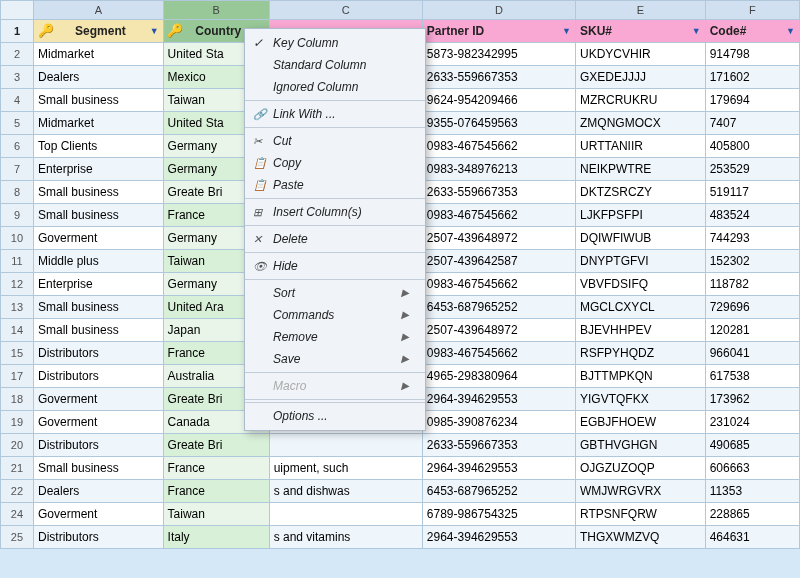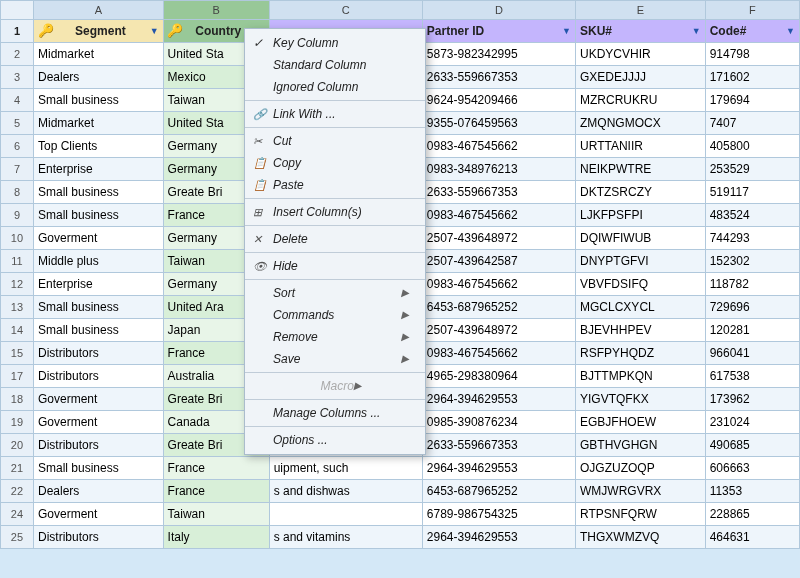--- a/index.html
+++ b/index.html
@@ -41,21 +41,21 @@
     .col-rownum {
       width: 28px;
       background: #e8f0f8;
       text-align: center;
       color: #555;
       font-size: 11px;
     }
 
     
     .header-row th {
-      background: #c4b5fd;
+      background: #f9a8d4;
       font-weight: bold;
       color: #222;
       position: relative;
     }
 
     .header-row .col-rownum {
       background: #c8ddf0;
     }
 
     
@@ -112,21 +112,20 @@
       line-height: 14px;
       display: flex;
       align-items: center;
       justify-content: space-between;
       font-style: italic;
     }
 
     .menu-item.disabled {
       color: #aaa;
       cursor: default;
-      justify-content: center;
     }
 
     .menu-item.checked::before {
       content: '✓';
       position: absolute;
       left: 8px;
       color: #333;
       font-size: 12px;
     }
 
@@ -501,21 +500,18 @@
       <div class="menu-item">
         <span>Save</span>
         <span class="arrow">▶</span>
       </div>
       <div class="menu-separator"></div>
       <div class="menu-item disabled">
         <span>Macro</span>
         <span class="arrow">▶</span>
       </div>
       <div class="menu-separator"></div>
-      <div class="menu-item">
-        <span>Manage Columns ...</span>
-      </div>
       <div class="menu-separator"></div>
       <div class="menu-item">
         <span>Options ...</span>
       </div>
     </div>
 </div>
 
 </body></html>

